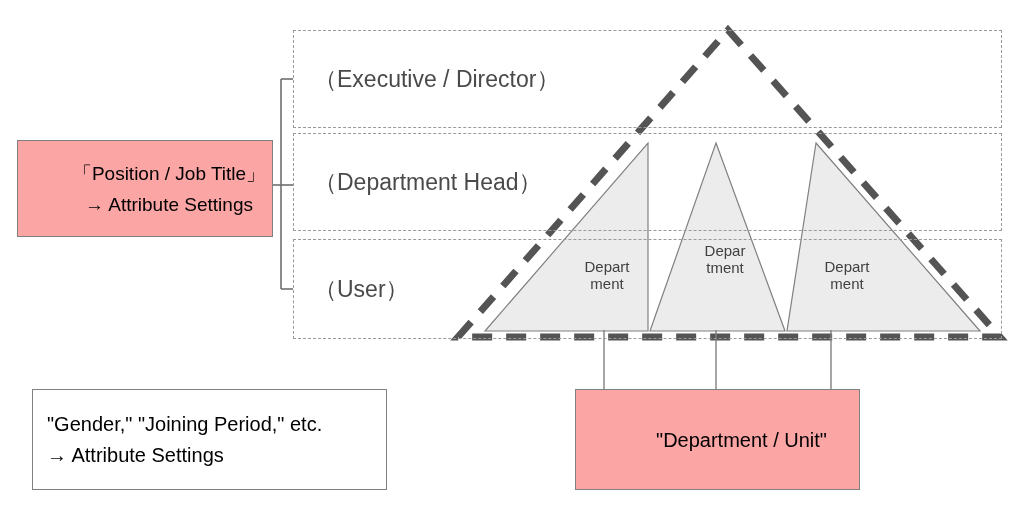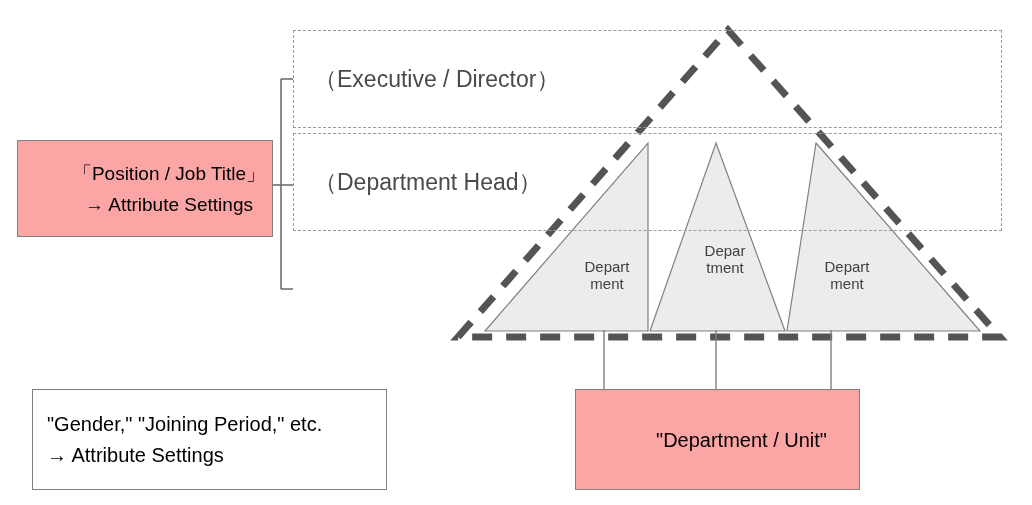--- a/index.html
+++ b/index.html
@@ -137,20 +137,23 @@
   </svg>
 
   <div class="tier" id="tier-exec">
     <span class="tier-label">（Executive / Director）</span>
   </div>
 
   <div class="tier" id="tier-head">
     <span class="tier-label">（Department Head）</span>
   </div>
 
+  <div class="tier" id="tier-user">
+    <span class="tier-label">（User）</span>
+  </div>
 
   <div class="tri-label" id="tri-label-1">Depart
 ment</div>
   <div class="tri-label" id="tri-label-2">Depar
 tment</div>
   <div class="tri-label" id="tri-label-3">Depart
 ment</div>
 
   <div class="solid-box box-gray" id="box-position">
     <div>「Position / Job Title」</div>

